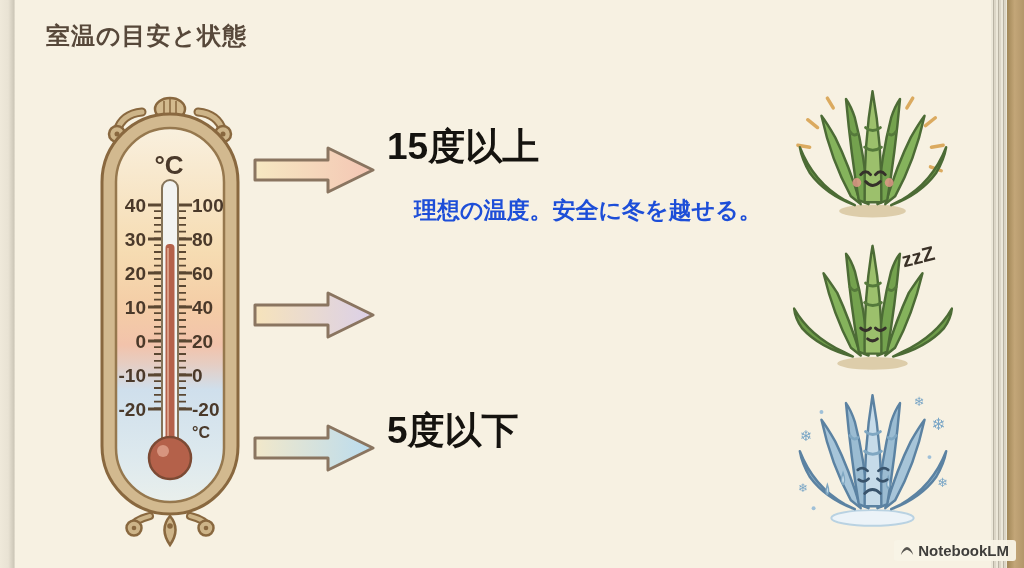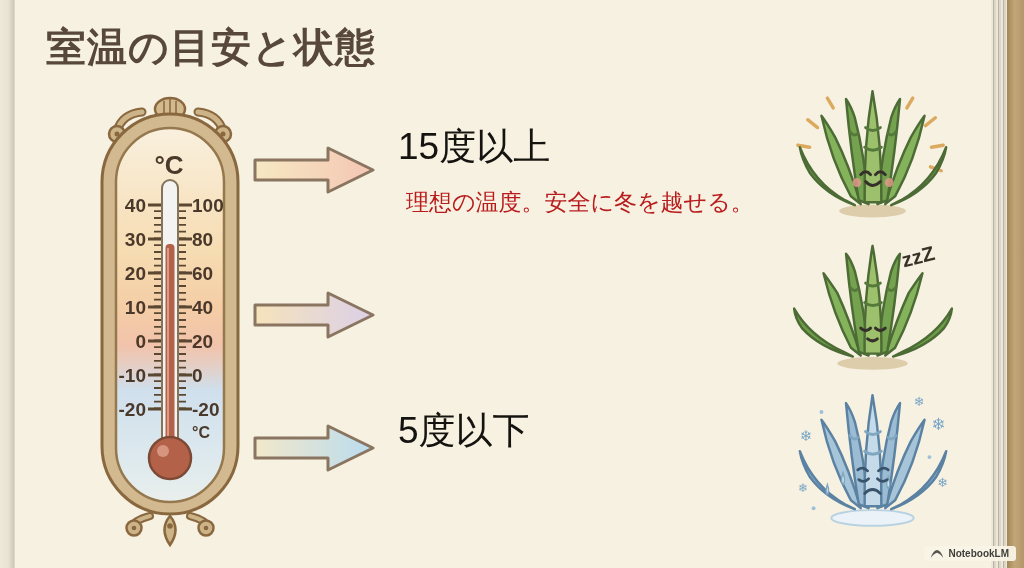--- a/index.html
+++ b/index.html
@@ -10,43 +10,43 @@
   }
   
   .left-fold{position:absolute;left:0;top:0;bottom:0;width:15px;
     background:linear-gradient(to right,#efe9da,#e9e3d4 55%,#cfc9ba 90%,#e6e0d1);}
   .page-edges{position:absolute;right:17px;top:0;bottom:0;width:16px;
     background:repeating-linear-gradient(to right,#ece7d9 0 2px,#b9b3a4 2px 3px,#dcd6c7 3px 5px);}
   .cover-edge{position:absolute;right:0;top:0;bottom:0;width:17px;
     background:linear-gradient(to right,#a18757,#c3a678 45%,#b2966a);}
   .page-title{
     position:absolute;left:46px;top:20px;margin:0;
-    font-size:40px;font-weight:800;letter-spacing:1px;color:#57483a;
+    font-size:24px;font-weight:800;letter-spacing:1px;color:#57483a;
   }
   .thermo{position:absolute;left:94px;top:96px;}
   .arrow{position:absolute;left:252px;width:126px;height:54px;}
   #arrow-0{top:143px}#arrow-1{top:288px}#arrow-2{top:421px}
   .sec-heading{
-    position:absolute;left:398px;margin:0;
-    font-size:37px;font-weight:400;color:#15130f;line-height:1.05;
+    position:absolute;left:387px;margin:0;
+    font-size:37px;font-weight:700;color:#15130f;line-height:1.05;
   }
   .sec-desc{
-    position:absolute;left:398px;margin:8px;
-    font-size:23px;font-weight:400;color:#b91c1c;line-height:1.2;
+    position:absolute;left:398px;margin:16px;
+    font-size:23px;font-weight:700;color:#1d4ed8;line-height:1.2;
   }
   #heading-0{top:128px}#desc-0{top:181px}
   #heading-1{top:272px}#desc-1{top:324px}
   #heading-2{top:412px}#desc-2{top:465px}
   .plant{position:absolute;left:792px;}
   #plant-0{top:85px}#plant-1{top:238px}#plant-2{top:388px}
   .badge{
     position:absolute;right:8px;bottom:7px;z-index:5;
     display:flex;align-items:center;gap:4px;
     background:rgba(248,243,230,.95);border-radius:3px;padding:2px 7px 2px 6px;
-    font-size:10px;font-weight:700;color:#3f3e3b;
+    font-size:15px;font-weight:700;color:#3f3e3b;
   }
   .badge svg{display:block;}
   text{font-family:"Liberation Sans", sans-serif;}
 </style>
 </head>
 <body>
 
 <div id="slide">
 
   <div class="left-fold"></div>

